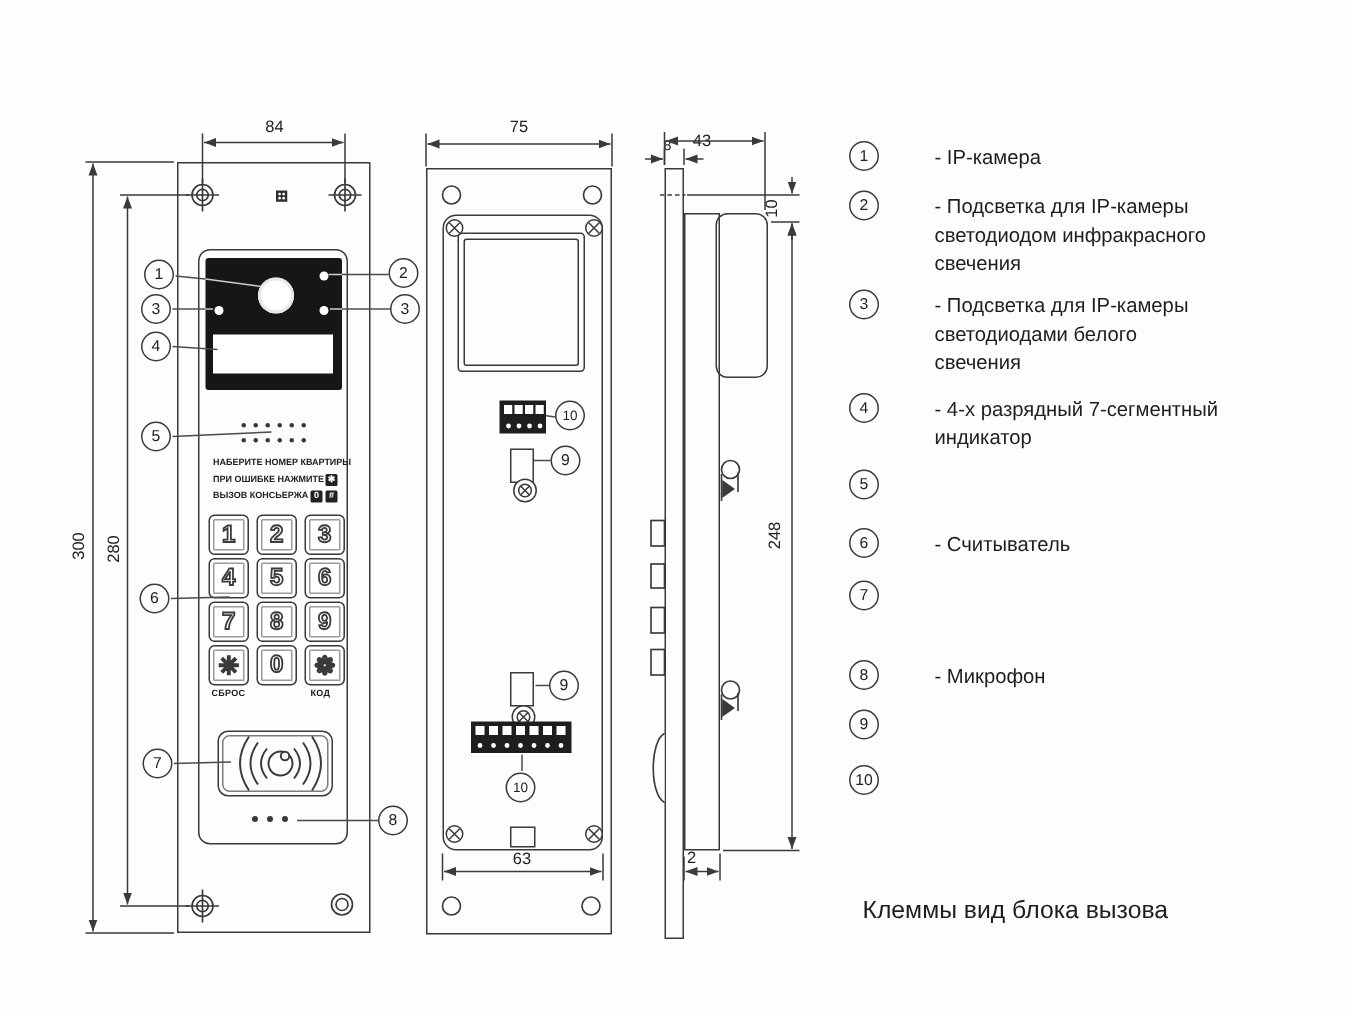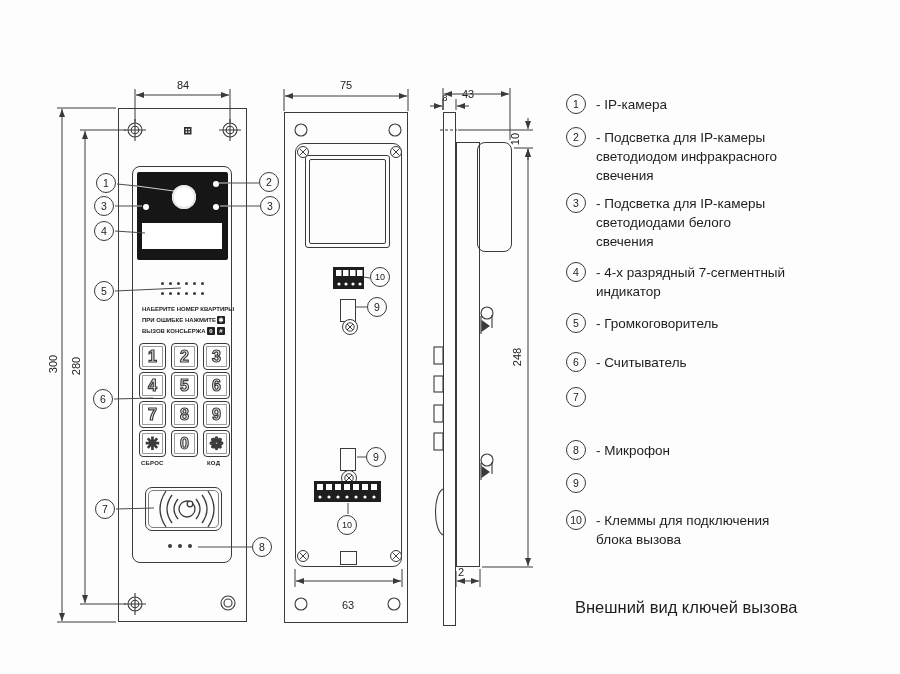--- a/index.html
+++ b/index.html
@@ -44,21 +44,21 @@
   .compart{position:absolute;left:305px;top:155px;width:85px;height:93px;border:1.4px solid #3a3a3a;
            border-radius:3px;box-sizing:border-box;}
   .compart .inner{position:absolute;left:3px;top:3px;right:3px;bottom:3px;border:1px solid #3a3a3a;border-radius:2px;}
   .tab{position:absolute;left:340px;top:551px;width:17px;height:14px;border:1.2px solid #3a3a3a;background:#fdfdfd;
        box-sizing:border-box;}
   .clamp{position:absolute;width:16px;height:23px;border:1.2px solid #3a3a3a;box-sizing:border-box;background:#fdfdfd;}
   
   .lrow{position:absolute;left:566px;display:flex;gap:10px;align-items:flex-start;}
   .lcirc{width:20px;height:20px;border:1.3px solid #3a3a3a;border-radius:50%;display:flex;align-items:center;
          justify-content:center;font-size:10.5px;flex:0 0 auto;box-sizing:border-box;}
-  .ltext{font-size:13.5px;line-height:19px;white-space:pre-line;color:#1e1e1e;padding-top:1px;max-width:300px;}
+  .ltext{font-size:13.5px;line-height:19px;white-space:pre-line;color:#1e1e1e;padding-top:1px;max-width:300px;margin-left:27px;}
   .caption{position:absolute;left:575px;top:598px;font-size:16.5px;color:#1e1e1e;}
 </style>
 </head>
 <body>
 
 <div class="canvas">
 
   <div class="box" style="left:118px;top:108px;width:129px;height:514px;"></div>
   <div class="box" style="left:132px;top:166px;width:100px;height:397px;border-width:1px;border-radius:8px;"></div>
 
@@ -152,21 +152,21 @@
   <div class="co" style="left:252px;top:537px;">8</div>
   <div class="co co10" style="left:370px;top:267px;">10</div>
   <div class="co" style="left:367px;top:297px;">9</div>
   <div class="co" style="left:366px;top:447px;">9</div>
   <div class="co co10" style="left:337px;top:515px;">10</div>
 
   <div class="dim" style="left:170px;top:79px;width:26px;">84</div>
   <div class="dim vert" style="left:38px;top:358px;width:30px;">300</div>
   <div class="dim vert" style="left:61px;top:360px;width:30px;">280</div>
   <div class="dim" style="left:333px;top:79px;width:26px;">75</div>
-  <div class="dim" style="left:336px;top:567px;width:24px;margin-top:32px;">63</div>
+  <div class="dim" style="left:336px;top:567px;width:24px;">63</div>
   <div class="dim" style="left:455px;top:88px;width:26px;">43</div>
   <div class="dim" style="left:440px;top:92px;width:10px;font-size:9.5px;">8</div>
   <div class="dim vert" style="left:503px;top:133px;width:24px;">10</div>
   <div class="dim vert" style="left:502px;top:351px;width:30px;">248</div>
   <div class="dim" style="left:450px;top:566px;width:22px;">2</div>
 
   <div class="lrow" style="top:94px;">
       <div class="lcirc">1</div>
       <div class="ltext">- IP-камера</div>
     </div>
@@ -182,43 +182,40 @@
 светодиодами белого
 свечения</div>
     </div>
   <div class="lrow" style="top:262px;">
       <div class="lcirc">4</div>
       <div class="ltext">- 4-х разрядный 7-сегментный
 индикатор</div>
     </div>
   <div class="lrow" style="top:313px;">
       <div class="lcirc">5</div>
-      <div class="ltext">- Громкоговоритель</div>
     </div>
   <div class="lrow" style="top:352px;">
       <div class="lcirc">6</div>
       <div class="ltext">- Считыватель</div>
     </div>
   <div class="lrow" style="top:387px;">
       <div class="lcirc">7</div>
     </div>
   <div class="lrow" style="top:440px;">
       <div class="lcirc">8</div>
       <div class="ltext">- Микрофон</div>
     </div>
   <div class="lrow" style="top:473px;">
       <div class="lcirc">9</div>
     </div>
   <div class="lrow" style="top:510px;">
       <div class="lcirc co10">10</div>
-      <div class="ltext">- Клеммы для подключения
-блока вызова</div>
-    </div>
-
-  <div class="caption">Внешний вид ключей вызова</div>
+    </div>
+
+  <div class="caption">Клеммы вид блока вызова</div>
 
   <svg class="overlay" width="900" height="674" viewBox="0 0 900 674">
     <defs>
       <marker id="mE" markerWidth="9" markerHeight="8" refX="8" refY="4" orient="auto">
           <path d="M0,1 L8,4 L0,7 z" fill="#3a3a3a"></path>
         </marker>
       <marker id="mS" markerWidth="9" markerHeight="8" refX="0" refY="4" orient="auto">
           <path d="M8,1 L0,4 L8,7 z" fill="#3a3a3a"></path>
         </marker>
     </defs>

